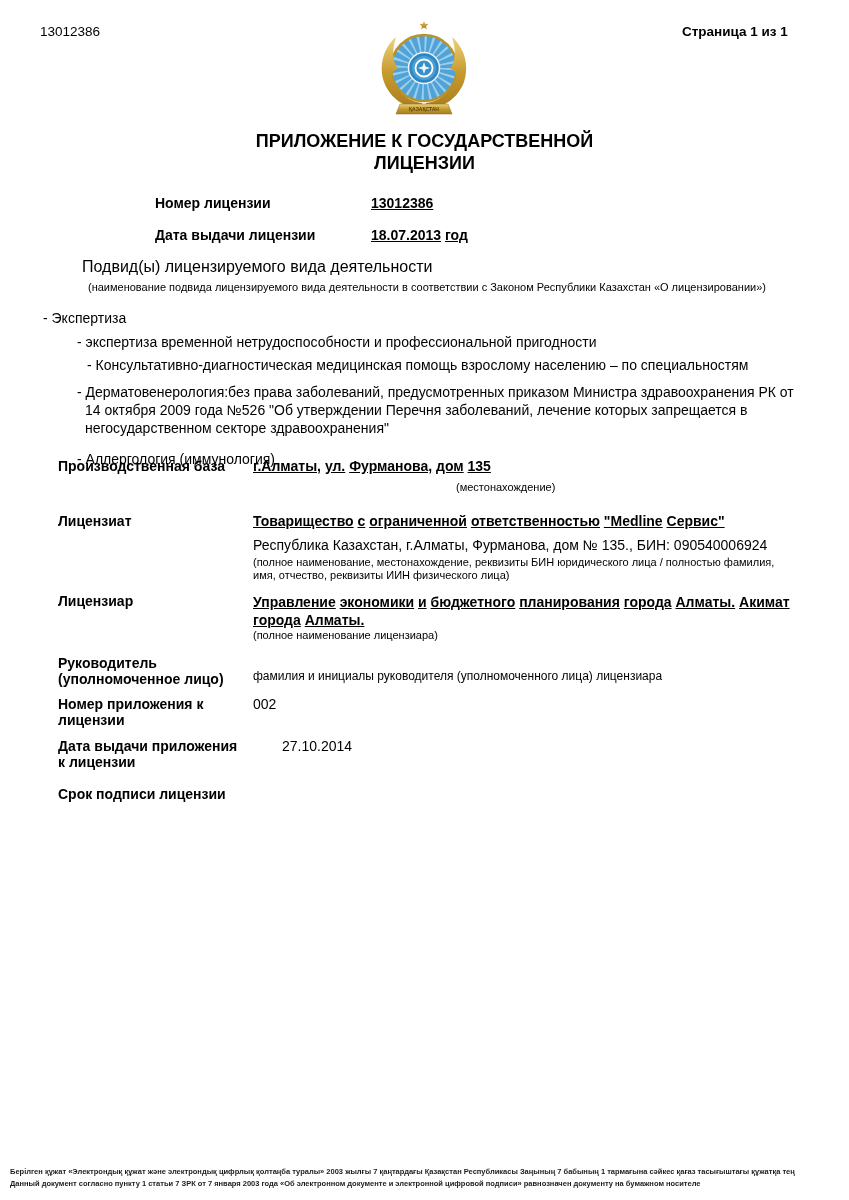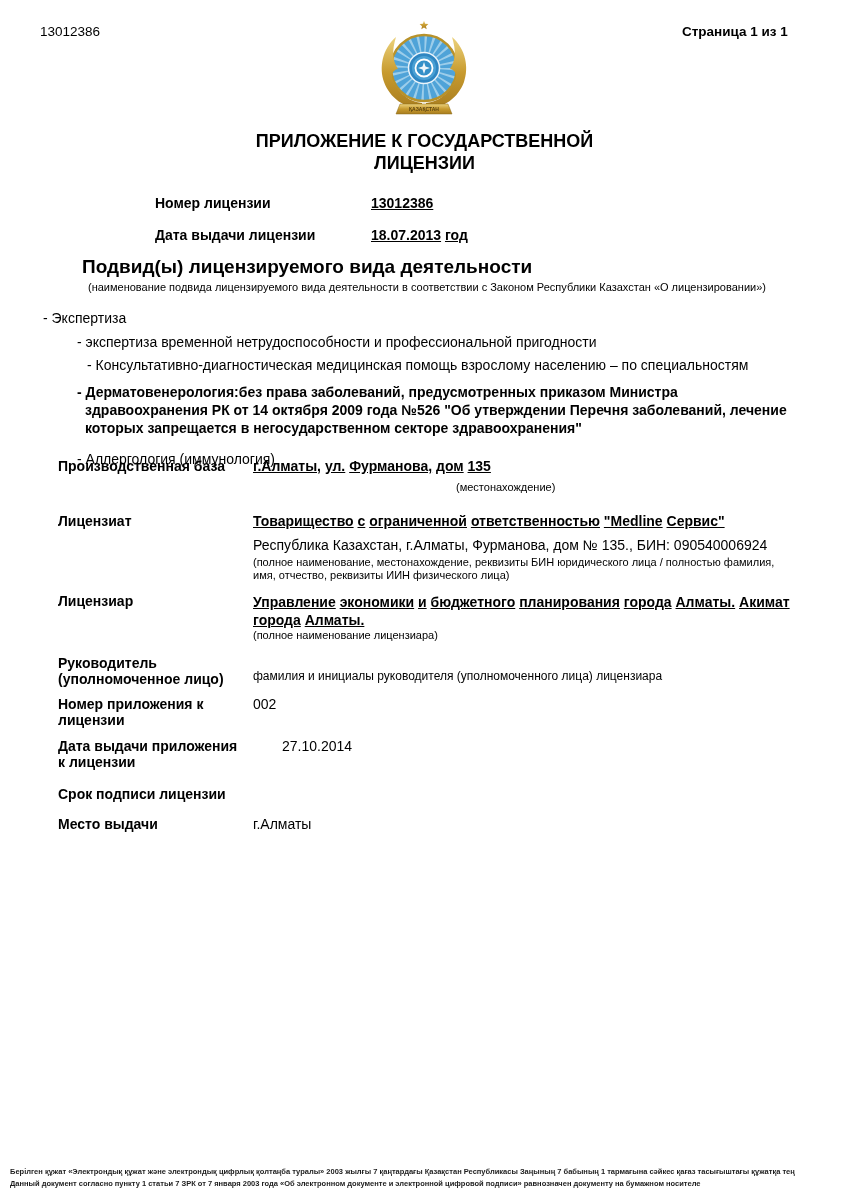--- a/index.html
+++ b/index.html
@@ -19,29 +19,29 @@
   }
 
   
   .lic-row { position:absolute; left:155px; display:flex; font-size:14px; }
   .lic-row.r1 { top:195px; }
   .lic-row.r2 { top:227px; }
   .lic-row .lbl { width:216px; font-weight:bold; line-height:16px; }
   .lic-row .val { font-weight:bold; line-height:16px; }
 
   
-  .section-heading { position:absolute; left:82px; top:259px; font-size:19px; font-weight:bold; line-height:16px; }
+  .section-heading { position:absolute; left:82px; top:259px; font-size:16px; font-weight:normal; line-height:16px; }
   .section-note { position:absolute; left:88px; top:281px; font-size:11px; line-height:13px; white-space:nowrap; }
   .activities { position:absolute; left:0; top:309px; width:802px; font-size:14px; }
   .act-item { line-height:18px; }
   .act-item.lvl1 { padding-left:51px; text-indent:-8px; }
   .act-item.lvl2 { padding-left:85px; text-indent:-8px; }
   .act-item:nth-child(2) { margin-top:6px; }
   .act-item:nth-child(3) { margin-top:5px;margin-left:44px; }
-  .act-item:nth-child(4) { margin-top:9px;font-weight:bold; }
+  .act-item:nth-child(4) { margin-top:9px; }
   .act-item:nth-child(5) { margin-top:13px; }
 
   
   .frow { position:absolute; left:58px; display:flex; font-size:14px; }
   .frow .flbl { width:185px; margin-right:10px; font-weight:bold; line-height:16px; }
   .frow .fval { width:545px; line-height:16px; }
   .frow.prod { top:458px; }
   .frow.licensee { top:513px; }
   .frow.licensor { top:593px; }
   .frow.head { top:655px; }
@@ -162,23 +162,19 @@
   <div class="frow appdate">
     <div class="flbl">Дата выдачи приложения к лицензии</div>
     <div class="fval">27.10.2014</div>
   </div>
 
   <div class="frow validity">
     <div class="flbl">Срок подписи лицензии</div>
     <div class="fval"></div>
   </div>
 
-  <div class="frow place">
-    <div class="flbl">Место выдачи</div>
-    <div class="fval">г.Алматы</div>
-  </div>
 
   <div class="footer">
     <div>Берілген құжат «Электрондық құжат және электрондық цифрлық қолтаңба туралы» 2003 жылғы 7 қаңтардағы Қазақстан Республикасы Заңының 7 бабының 1 тармағына сәйкес қағаз тасығыштағы құжатқа тең</div>
     <div>Данный документ согласно пункту 1 статьи 7 ЗРК от 7 января 2003 года «Об электронном документе и электронной цифровой подписи» равнозначен документу на бумажном носителе</div>
   </div>
 
 </div>
 
 </body></html>

